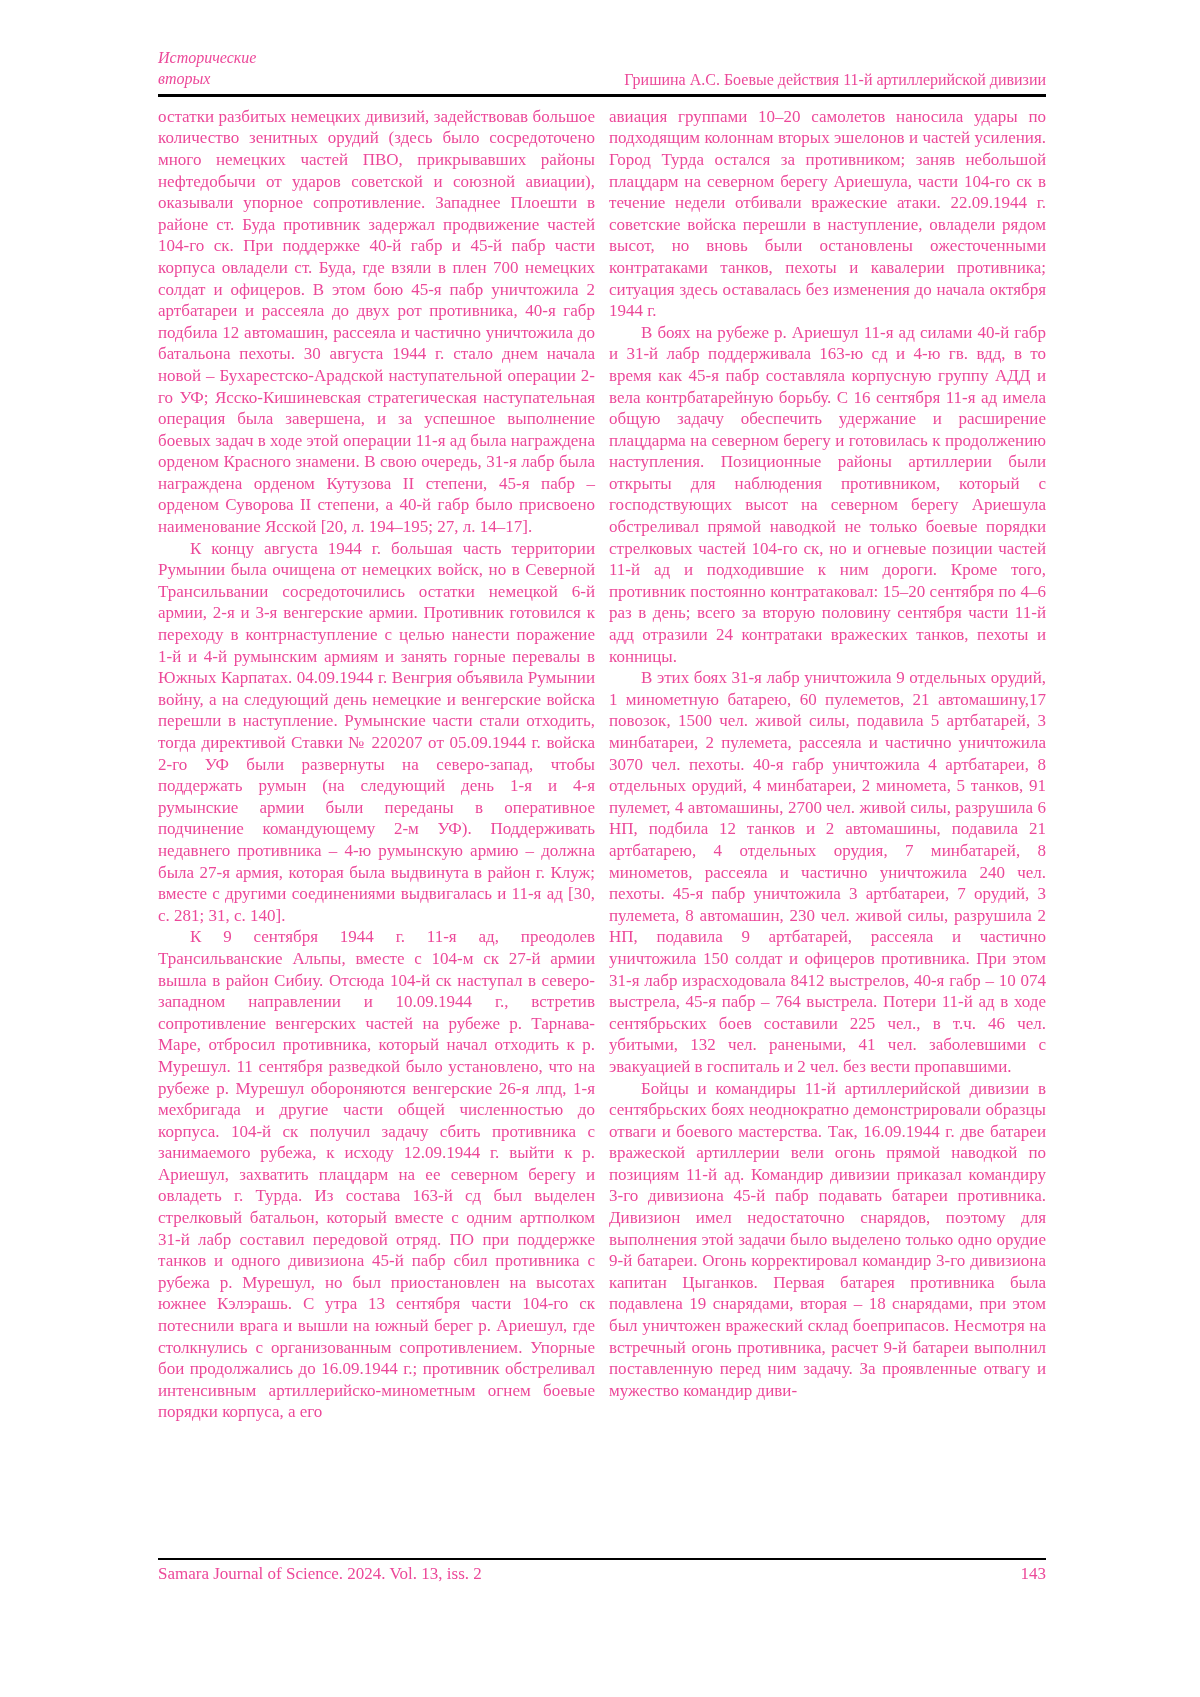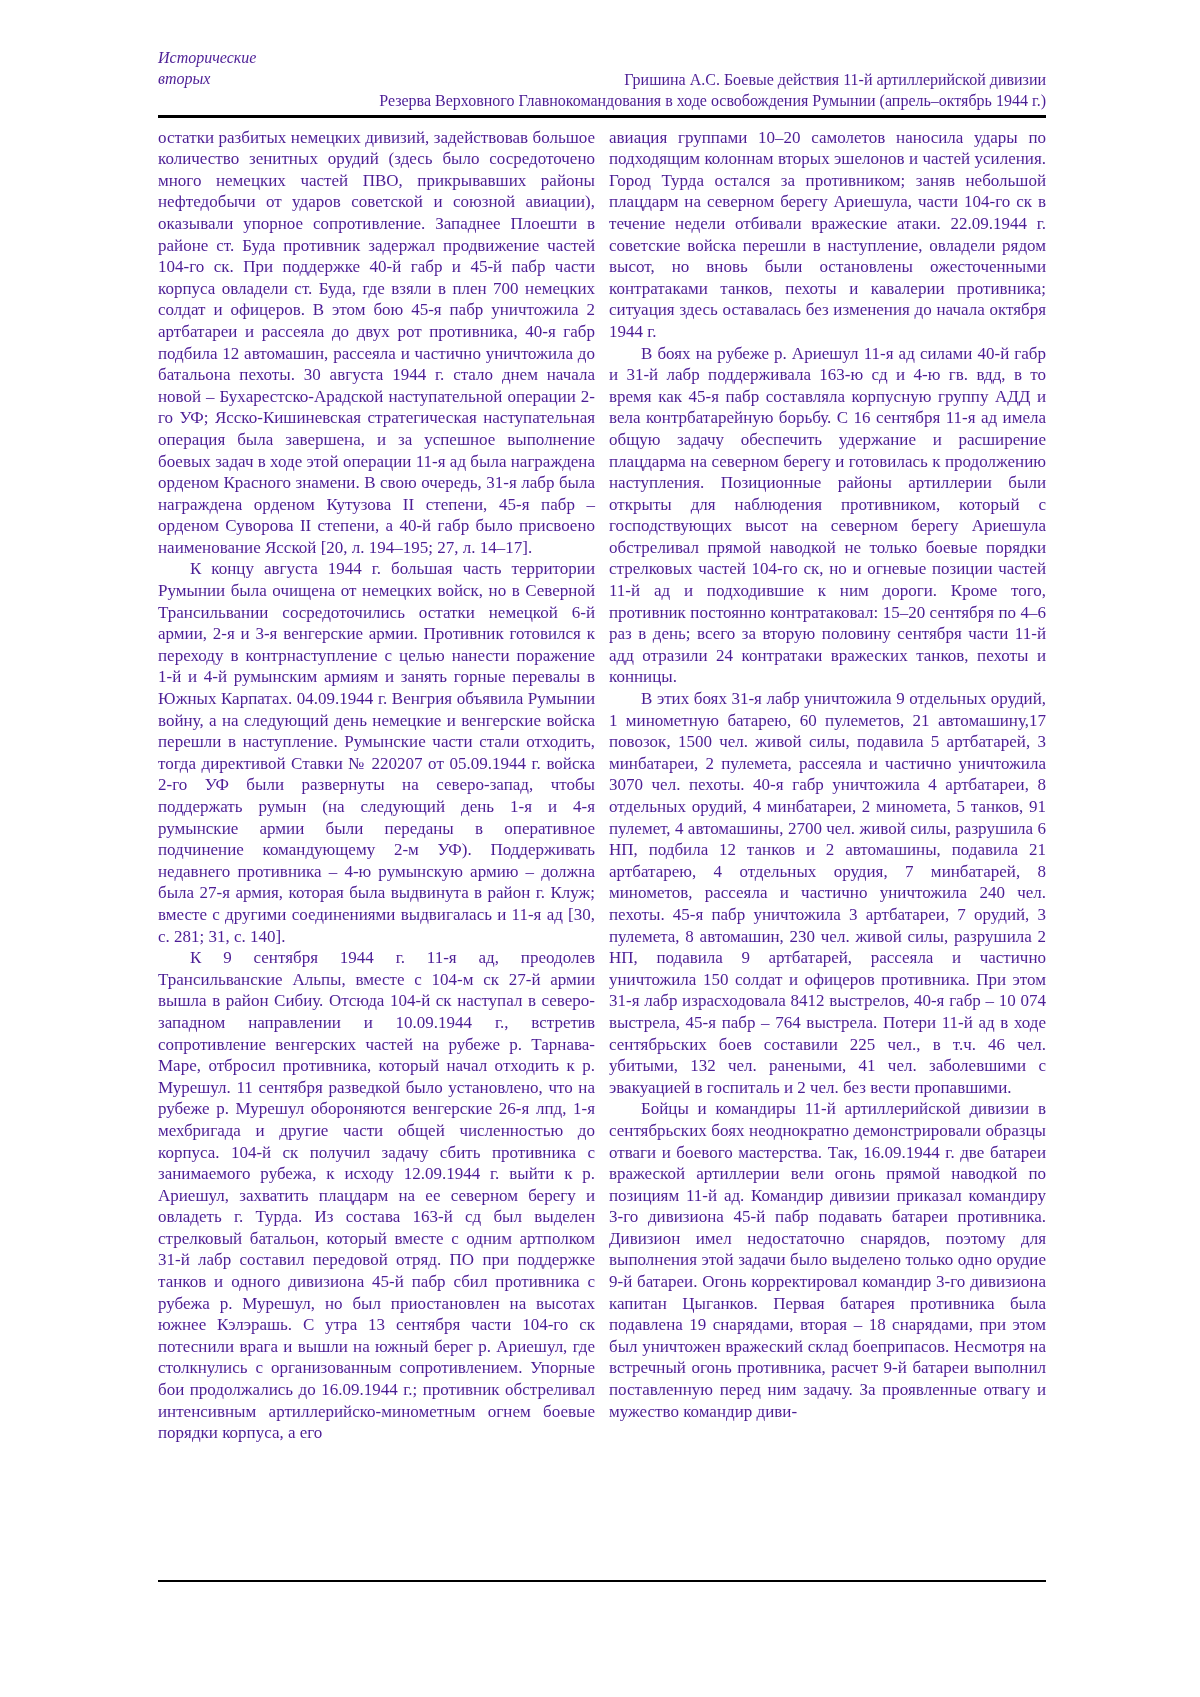--- a/index.html
+++ b/index.html
@@ -9,21 +9,21 @@
   }
   .page {
     position: relative;
     width: 1200px;
     height: 1697px;
     box-sizing: border-box;
     padding: 46px 154px 112px 158px;
     display: flex;
     flex-direction: column;
     background: #ffffff;
-    color: #4c1d95;
+    color: #ec4899;
     font-family: "Liberation Serif", "DejaVu Serif", serif;
   }
   .page-header {
     display: flex;
     justify-content: space-between;
     align-items: flex-start;
     font-size: 16px;
     line-height: 1.3;
   }
   .header-left {
@@ -78,21 +78,20 @@
 
 <div class="page">
 
   <header class="page-header">
     <div class="header-left">
       <div>Исторические</div>
       <div>вторых</div>
     </div>
     <div class="header-right">
       <div>Гришина А.С. Боевые действия 11-й артиллерийской дивизии</div>
-      <div>Резерва Верховного Главнокомандования в ходе освобождения Румынии (апрель–октябрь 1944 г.)</div>
     </div>
   </header>
 
   <div class="header-rule"></div>
 
   <main class="columns">
     <div class="col">
       <p class="noindent">остатки разбитых немецких дивизий, задействовав большое количество зенитных орудий (здесь было сосредоточено много немецких частей ПВО, прикрывавших районы нефтедобычи от ударов советской и союзной авиации), оказывали упорное сопротивление. Западнее Плоешти в районе ст. Буда противник задержал продвижение частей 104-го ск. При поддержке 40-й габр и 45-й пабр части корпуса овладели ст. Буда, где взяли в плен 700 немецких солдат и офицеров. В этом бою 45-я пабр уничтожила 2 артбатареи и рассеяла до двух рот противника, 40-я габр подбила 12 автомашин, рассеяла и частично уничтожила до батальона пехоты. 30 августа 1944 г. стало днем начала новой – Бухарестско-Арадской наступательной операции 2-го УФ; Ясско-Кишиневская стратегическая наступательная операция была завершена, и за успешное выполнение боевых задач в ходе этой операции 11-я ад была награждена орденом Красного знамени. В свою очередь, 31-я лабр была награждена орденом Кутузова II степени, 45-я пабр – орденом Суворова II степени, а 40-й габр было присвоено наименование Ясской [20, л. 194–195; 27, л. 14–17].</p>
       <p>К концу августа 1944 г. большая часть территории Румынии была очищена от немецких войск, но в Северной Трансильвании сосредоточились остатки немецкой 6-й армии, 2-я и 3-я венгерские армии. Противник готовился к переходу в контрнаступление с целью нанести поражение 1-й и 4-й румынским армиям и занять горные перевалы в Южных Карпатах. 04.09.1944 г. Венгрия объявила Румынии войну, а на следующий день немецкие и венгерские войска перешли в наступление. Румынские части стали отходить, тогда директивой Ставки № 220207 от 05.09.1944 г. войска 2-го УФ были развернуты на северо-запад, чтобы поддержать румын (на следующий день 1-я и 4-я румынские армии были переданы в оперативное подчинение командующему 2-м УФ). Поддерживать недавнего противника – 4-ю румынскую армию – должна была 27-я армия, которая была выдвинута в район г. Клуж; вместе с другими соединениями выдвигалась и 11-я ад [30, с. 281; 31, с. 140].</p>
       <p>К 9 сентября 1944 г. 11-я ад, преодолев Трансильванские Альпы, вместе с 104-м ск 27-й армии вышла в район Сибиу. Отсюда 104-й ск наступал в северо-западном направлении и 10.09.1944 г., встретив сопротивление венгерских частей на рубеже р. Тарнава-Маре, отбросил противника, который начал отходить к р. Мурешул. 11 сентября разведкой было установлено, что на рубеже р. Мурешул обороняются венгерские 26-я лпд, 1-я мехбригада и другие части общей численностью до корпуса. 104-й ск получил задачу сбить противника с занимаемого рубежа, к исходу 12.09.1944 г. выйти к р. Ариешул, захватить плацдарм на ее северном берегу и овладеть г. Турда. Из состава 163-й сд был выделен стрелковый батальон, который вместе с одним артполком 31-й лабр составил передовой отряд. ПО при поддержке танков и одного дивизиона 45-й пабр сбил противника с рубежа р. Мурешул, но был приостановлен на высотах южнее Кэлэрашь. С утра 13 сентября части 104-го ск потеснили врага и вышли на южный берег р. Ариешул, где столкнулись с организованным сопротивлением. Упорные бои продолжались до 16.09.1944 г.; противник обстреливал интенсивным артиллерийско-минометным огнем боевые порядки корпуса, а его</p>
@@ -100,15 +99,19 @@
     <div class="col">
       <p class="noindent">авиация группами 10–20 самолетов наносила удары по подходящим колоннам вторых эшелонов и частей усиления. Город Турда остался за противником; заняв небольшой плацдарм на северном берегу Ариешула, части 104-го ск в течение недели отбивали вражеские атаки. 22.09.1944 г. советские войска перешли в наступление, овладели рядом высот, но вновь были остановлены ожесточенными контратаками танков, пехоты и кавалерии противника; ситуация здесь оставалась без изменения до начала октября 1944 г.</p>
       <p>В боях на рубеже р. Ариешул 11-я ад силами 40-й габр и 31-й лабр поддерживала 163-ю сд и 4-ю гв. вдд, в то время как 45-я пабр составляла корпусную группу АДД и вела контрбатарейную борьбу. С 16 сентября 11-я ад имела общую задачу обеспечить удержание и расширение плацдарма на северном берегу и готовилась к продолжению наступления. Позиционные районы артиллерии были открыты для наблюдения противником, который с господствующих высот на северном берегу Ариешула обстреливал прямой наводкой не только боевые порядки стрелковых частей 104-го ск, но и огневые позиции частей 11-й ад и подходившие к ним дороги. Кроме того, противник постоянно контратаковал: 15–20 сентября по 4–6 раз в день; всего за вторую половину сентября части 11-й адд отразили 24 контратаки вражеских танков, пехоты и конницы.</p>
       <p>В этих боях 31-я лабр уничтожила 9 отдельных орудий, 1 минометную батарею, 60 пулеметов, 21 автомашину,17 повозок, 1500 чел. живой силы, подавила 5 артбатарей, 3 минбатареи, 2 пулемета, рассеяла и частично уничтожила 3070 чел. пехоты. 40-я габр уничтожила 4 артбатареи, 8 отдельных орудий, 4 минбатареи, 2 миномета, 5 танков, 91 пулемет, 4 автомашины, 2700 чел. живой силы, разрушила 6 НП, подбила 12 танков и 2 автомашины, подавила 21 артбатарею, 4 отдельных орудия, 7 минбатарей, 8 минометов, рассеяла и частично уничтожила 240 чел. пехоты. 45-я пабр уничтожила 3 артбатареи, 7 орудий, 3 пулемета, 8 автомашин, 230 чел. живой силы, разрушила 2 НП, подавила 9 артбатарей, рассеяла и частично уничтожила 150 солдат и офицеров противника. При этом 31-я лабр израсходовала 8412 выстрелов, 40-я габр – 10 074 выстрела, 45-я пабр – 764 выстрела. Потери 11-й ад в ходе сентябрьских боев составили 225 чел., в т.ч. 46 чел. убитыми, 132 чел. ранеными, 41 чел. заболевшими с эвакуацией в госпиталь и 2 чел. без вести пропавшими.</p>
       <p>Бойцы и командиры 11-й артиллерийской дивизии в сентябрьских боях неоднократно демонстрировали образцы отваги и боевого мастерства. Так, 16.09.1944 г. две батареи вражеской артиллерии вели огонь прямой наводкой по позициям 11-й ад. Командир дивизии приказал командиру 3-го дивизиона 45-й пабр подавать батареи противника. Дивизион имел недостаточно снарядов, поэтому для выполнения этой задачи было выделено только одно орудие 9-й батареи. Огонь корректировал командир 3-го дивизиона капитан Цыганков. Первая батарея противника была подавлена 19 снарядами, вторая – 18 снарядами, при этом был уничтожен вражеский склад боеприпасов. Несмотря на встречный огонь противника, расчет 9-й батареи выполнил поставленную перед ним задачу. За проявленные отвагу и мужество командир диви-</p>
     </div>
   </main>
 
   <footer class="page-footer">
     <div class="footer-rule"></div>
+    <div class="footer-row">
+      <span>Samara Journal of Science. 2024. Vol. 13, iss. 2</span>
+      <span>143</span>
+    </div>
   </footer>
 
 </div>
 
 </body></html>

